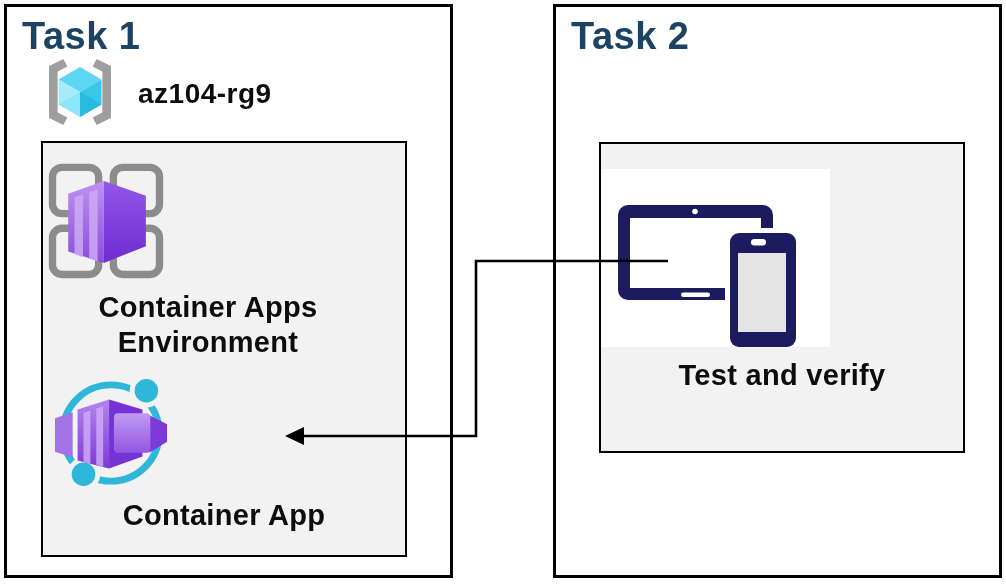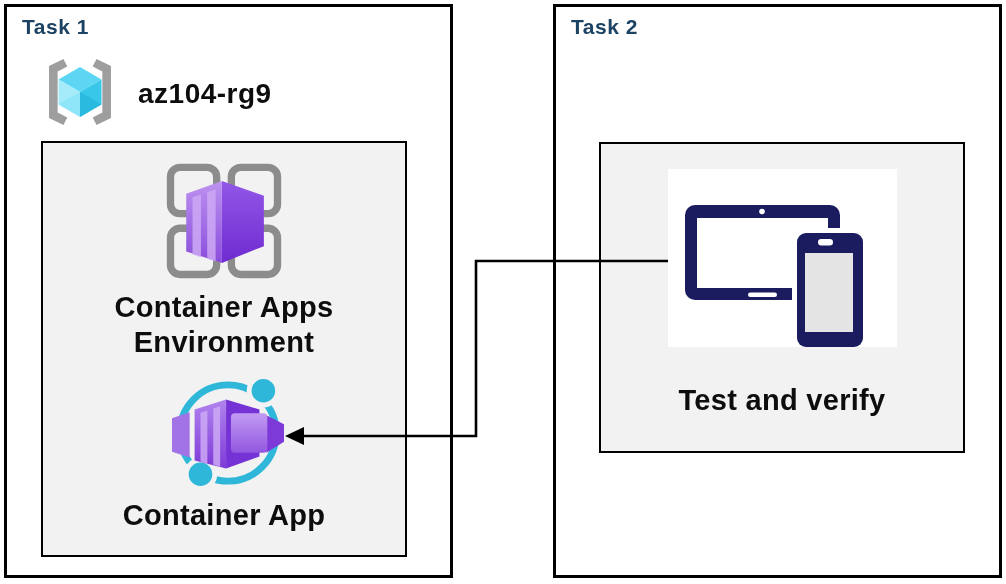--- a/index.html
+++ b/index.html
@@ -21,21 +21,21 @@
     background: #ffffff;
     border: 3px solid #000000;
   }
   #task1-box { left: 4px;  width: 449px; }
   #task2-box { left: 553px; width: 449px; padding-left: 8px; }
 
   .task-title {
     position: absolute;
     top: 8px;
     left: 15px;
-    font-size: 21px;
+    font-size: 38px;
     font-weight: bold;
     color: #1c4363;
     letter-spacing: 0.5px;
   }
 
   .rg-row {
     position: absolute;
     top: 48px;
     left: 30px;
     display: flex;
@@ -48,21 +48,20 @@
     color: #0d0d0d;
     letter-spacing: 0.5px;
   }
 
   .inner-box {
     position: absolute;
     background: #f2f2f2;
     border: 2px solid #000000;
     display: flex;
     flex-direction: column;
-    align-items: center;
   }
   #env-box  { left: 34px; top: 134px; width: 366px; height: 416px; }
   #test-box { left: 43px; top: 135px; width: 366px; height: 311px; }
 
   .node-label {
     font-size: 29px;
     font-weight: bold;
     color: #0d0d0d;
     text-align: center;
     line-height: 1.2;
@@ -73,21 +72,21 @@
   .app-icon   { margin-top: 16px; margin-left: 8px; line-height: 0; }
   .app-label  { margin-top: 8px; }
 
   .test-image {
     margin-top: 25px;
     width: 229px;
     height: 178px;
     background: #ffffff;
     line-height: 0;
   }
-  .test-label { margin-top: 36px; }
+  .test-label { margin-top: 11px; }
 
   .connector {
     position: absolute;
     left: 0; top: 0;
     width: 1006px;
     height: 584px;
     pointer-events: none;
   }
 </style>
 </head>

